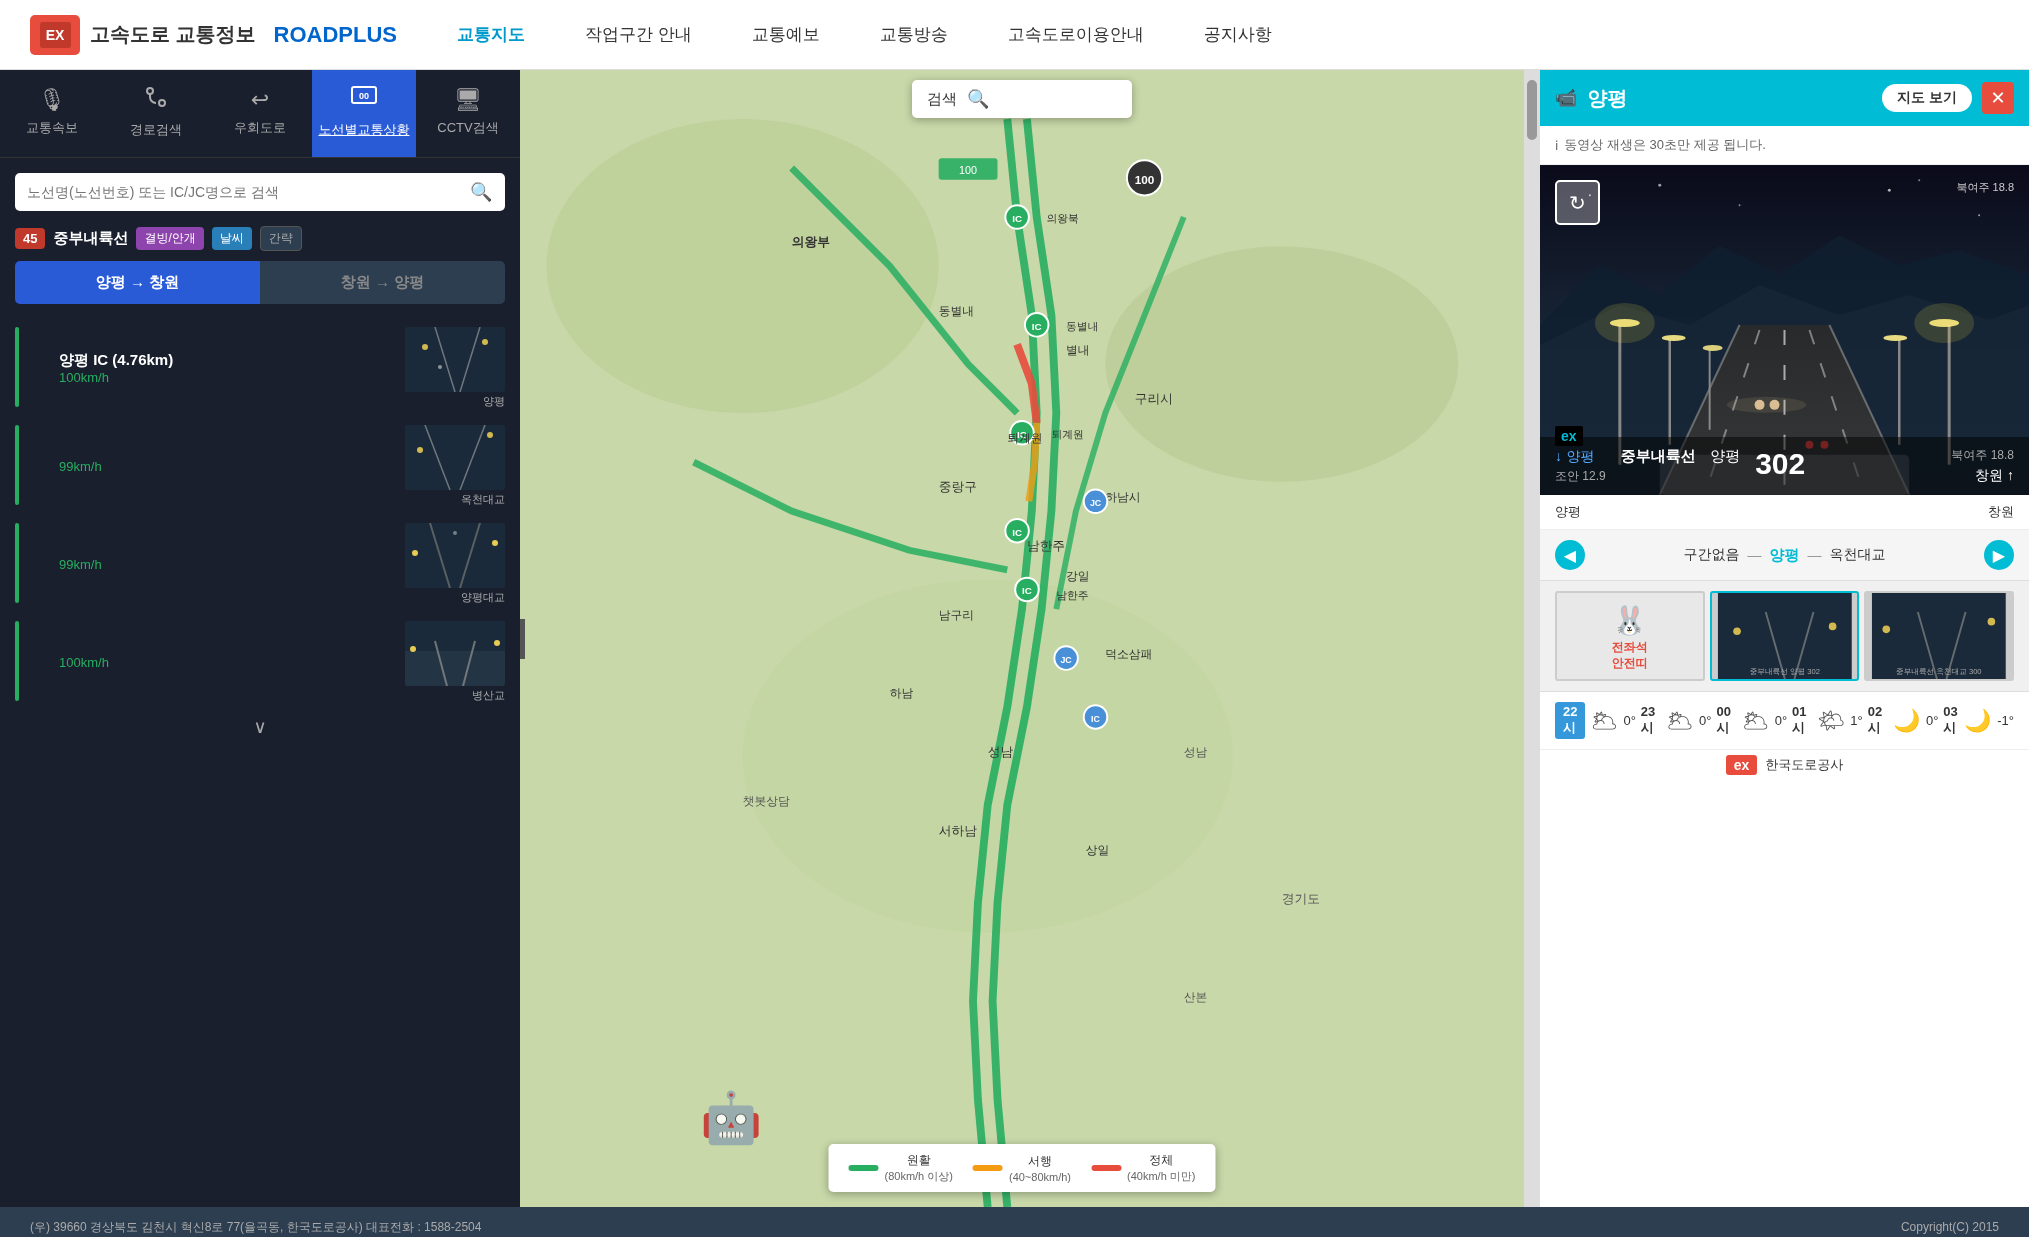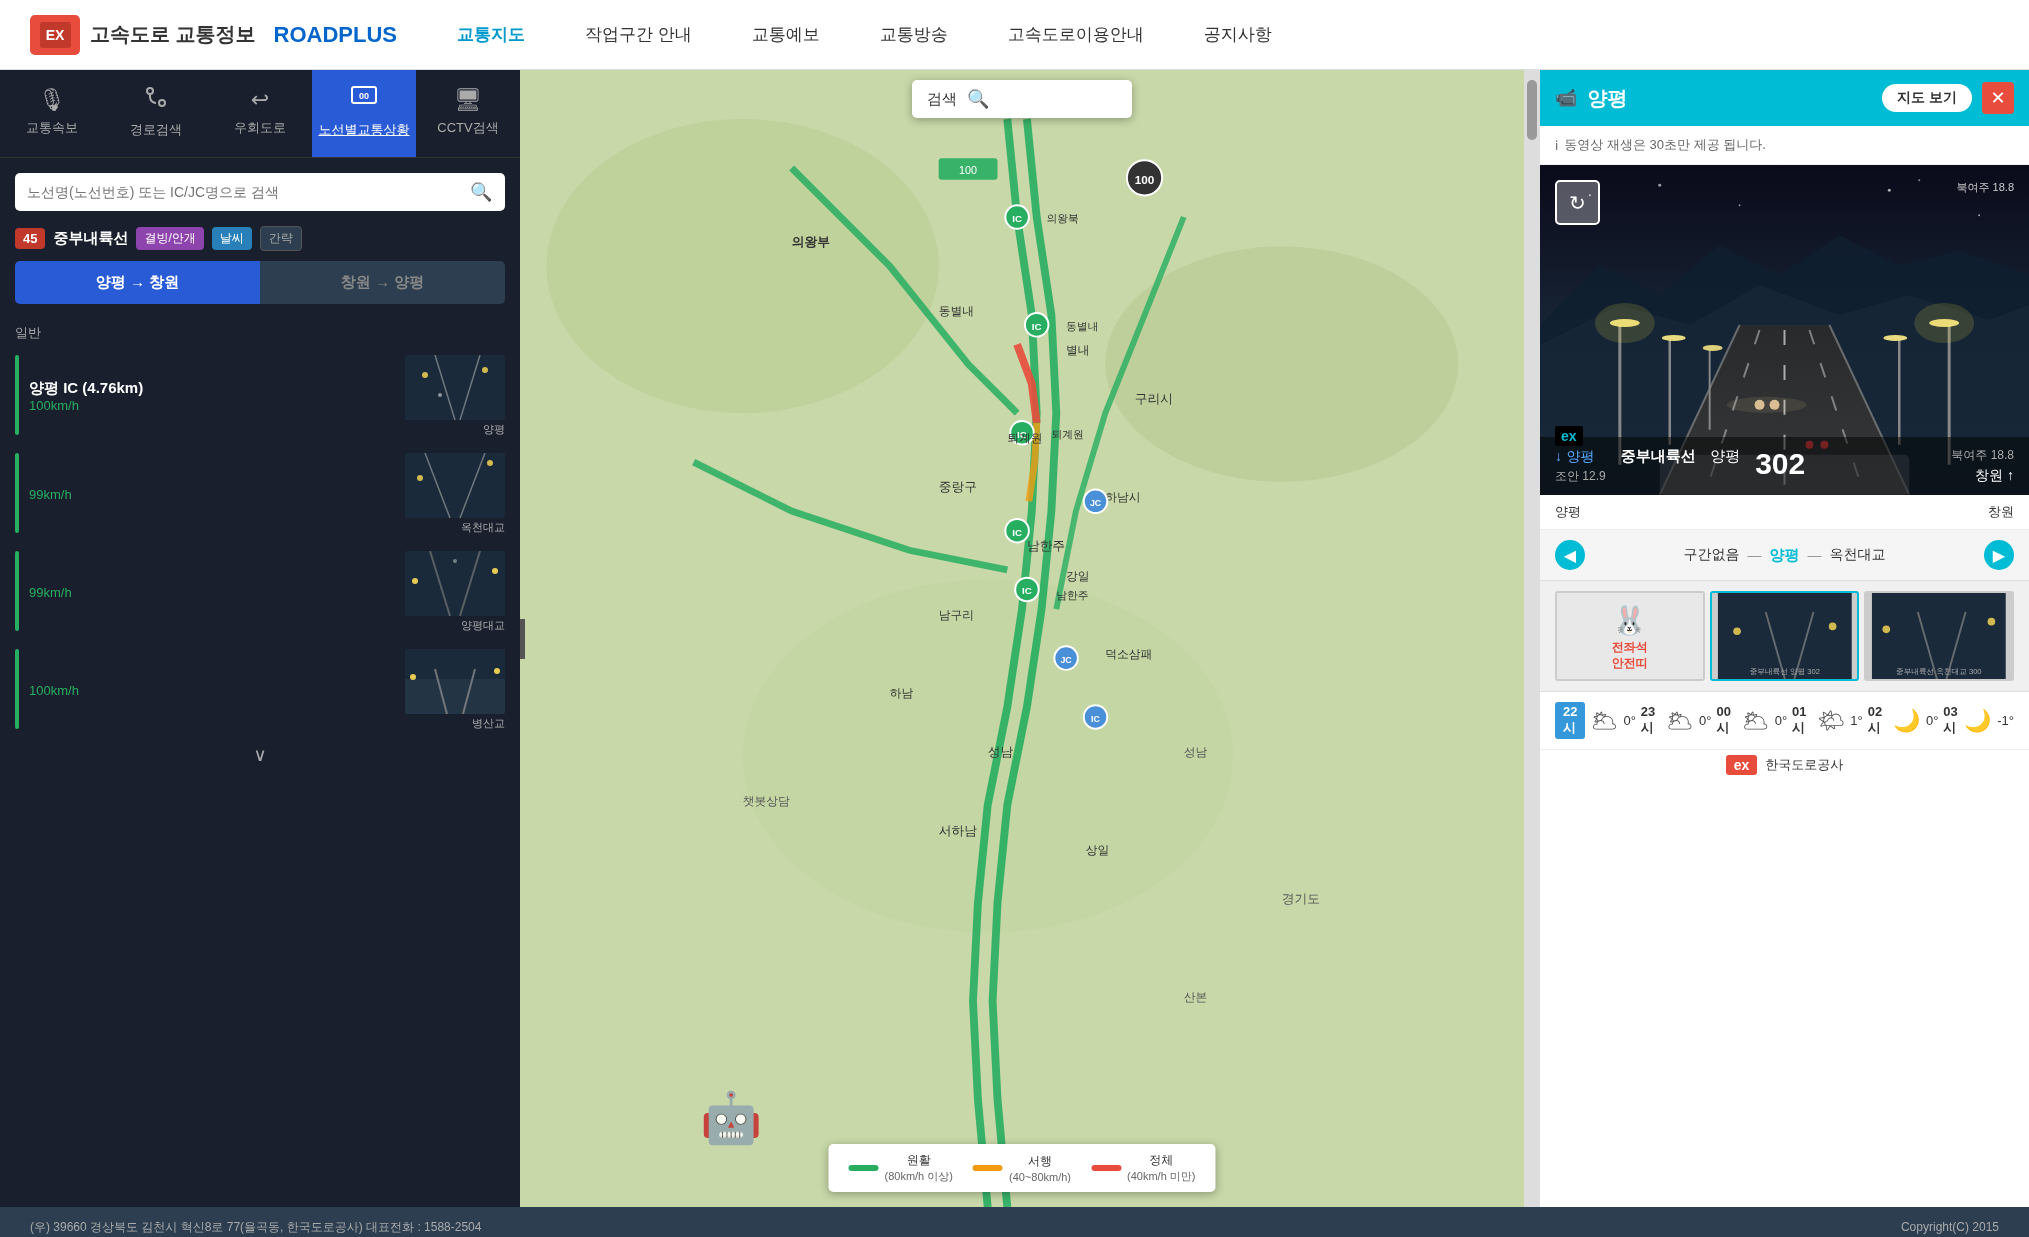--- a/index.html
+++ b/index.html
@@ -199,20 +199,21 @@
     }
     .speed-indicator {
       width: 4px;
       background: #27ae60;
       align-self: stretch;
       border-radius: 2px;
       flex-shrink: 0;
     }
     .route-info {
       flex: 1;
+      margin-left: 30px;
     }
     .route-ic-name {
       font-size: 15px;
       color: #fff;
       font-weight: bold;
     }
     .route-speed {
       font-size: 13px;
       color: #27ae60;
     }
@@ -672,21 +673,20 @@
       <span class="tag tag-purple">결빙/안개</span>
       <span class="tag tag-blue">날씨</span>
       <span class="tag tag-dark">간략</span>
     </div>
 
     <div class="direction-buttons">
       <div class="dir-btn active">양평 → 창원</div>
       <div class="dir-btn inactive">창원 → 양평</div>
     </div>
 
-    <div class="route-section-label">일반</div>
 
     <div class="route-list">
 
       <div class="route-item">
         <div class="speed-indicator" style="background:#27ae60; height:80px;"></div>
         <div class="route-info">
           <div class="route-ic-name">양평 IC (4.76km)</div>
           <div class="route-speed">100km/h</div>
         </div>
         <div style="display:flex;flex-direction:column;align-items:flex-end;">

